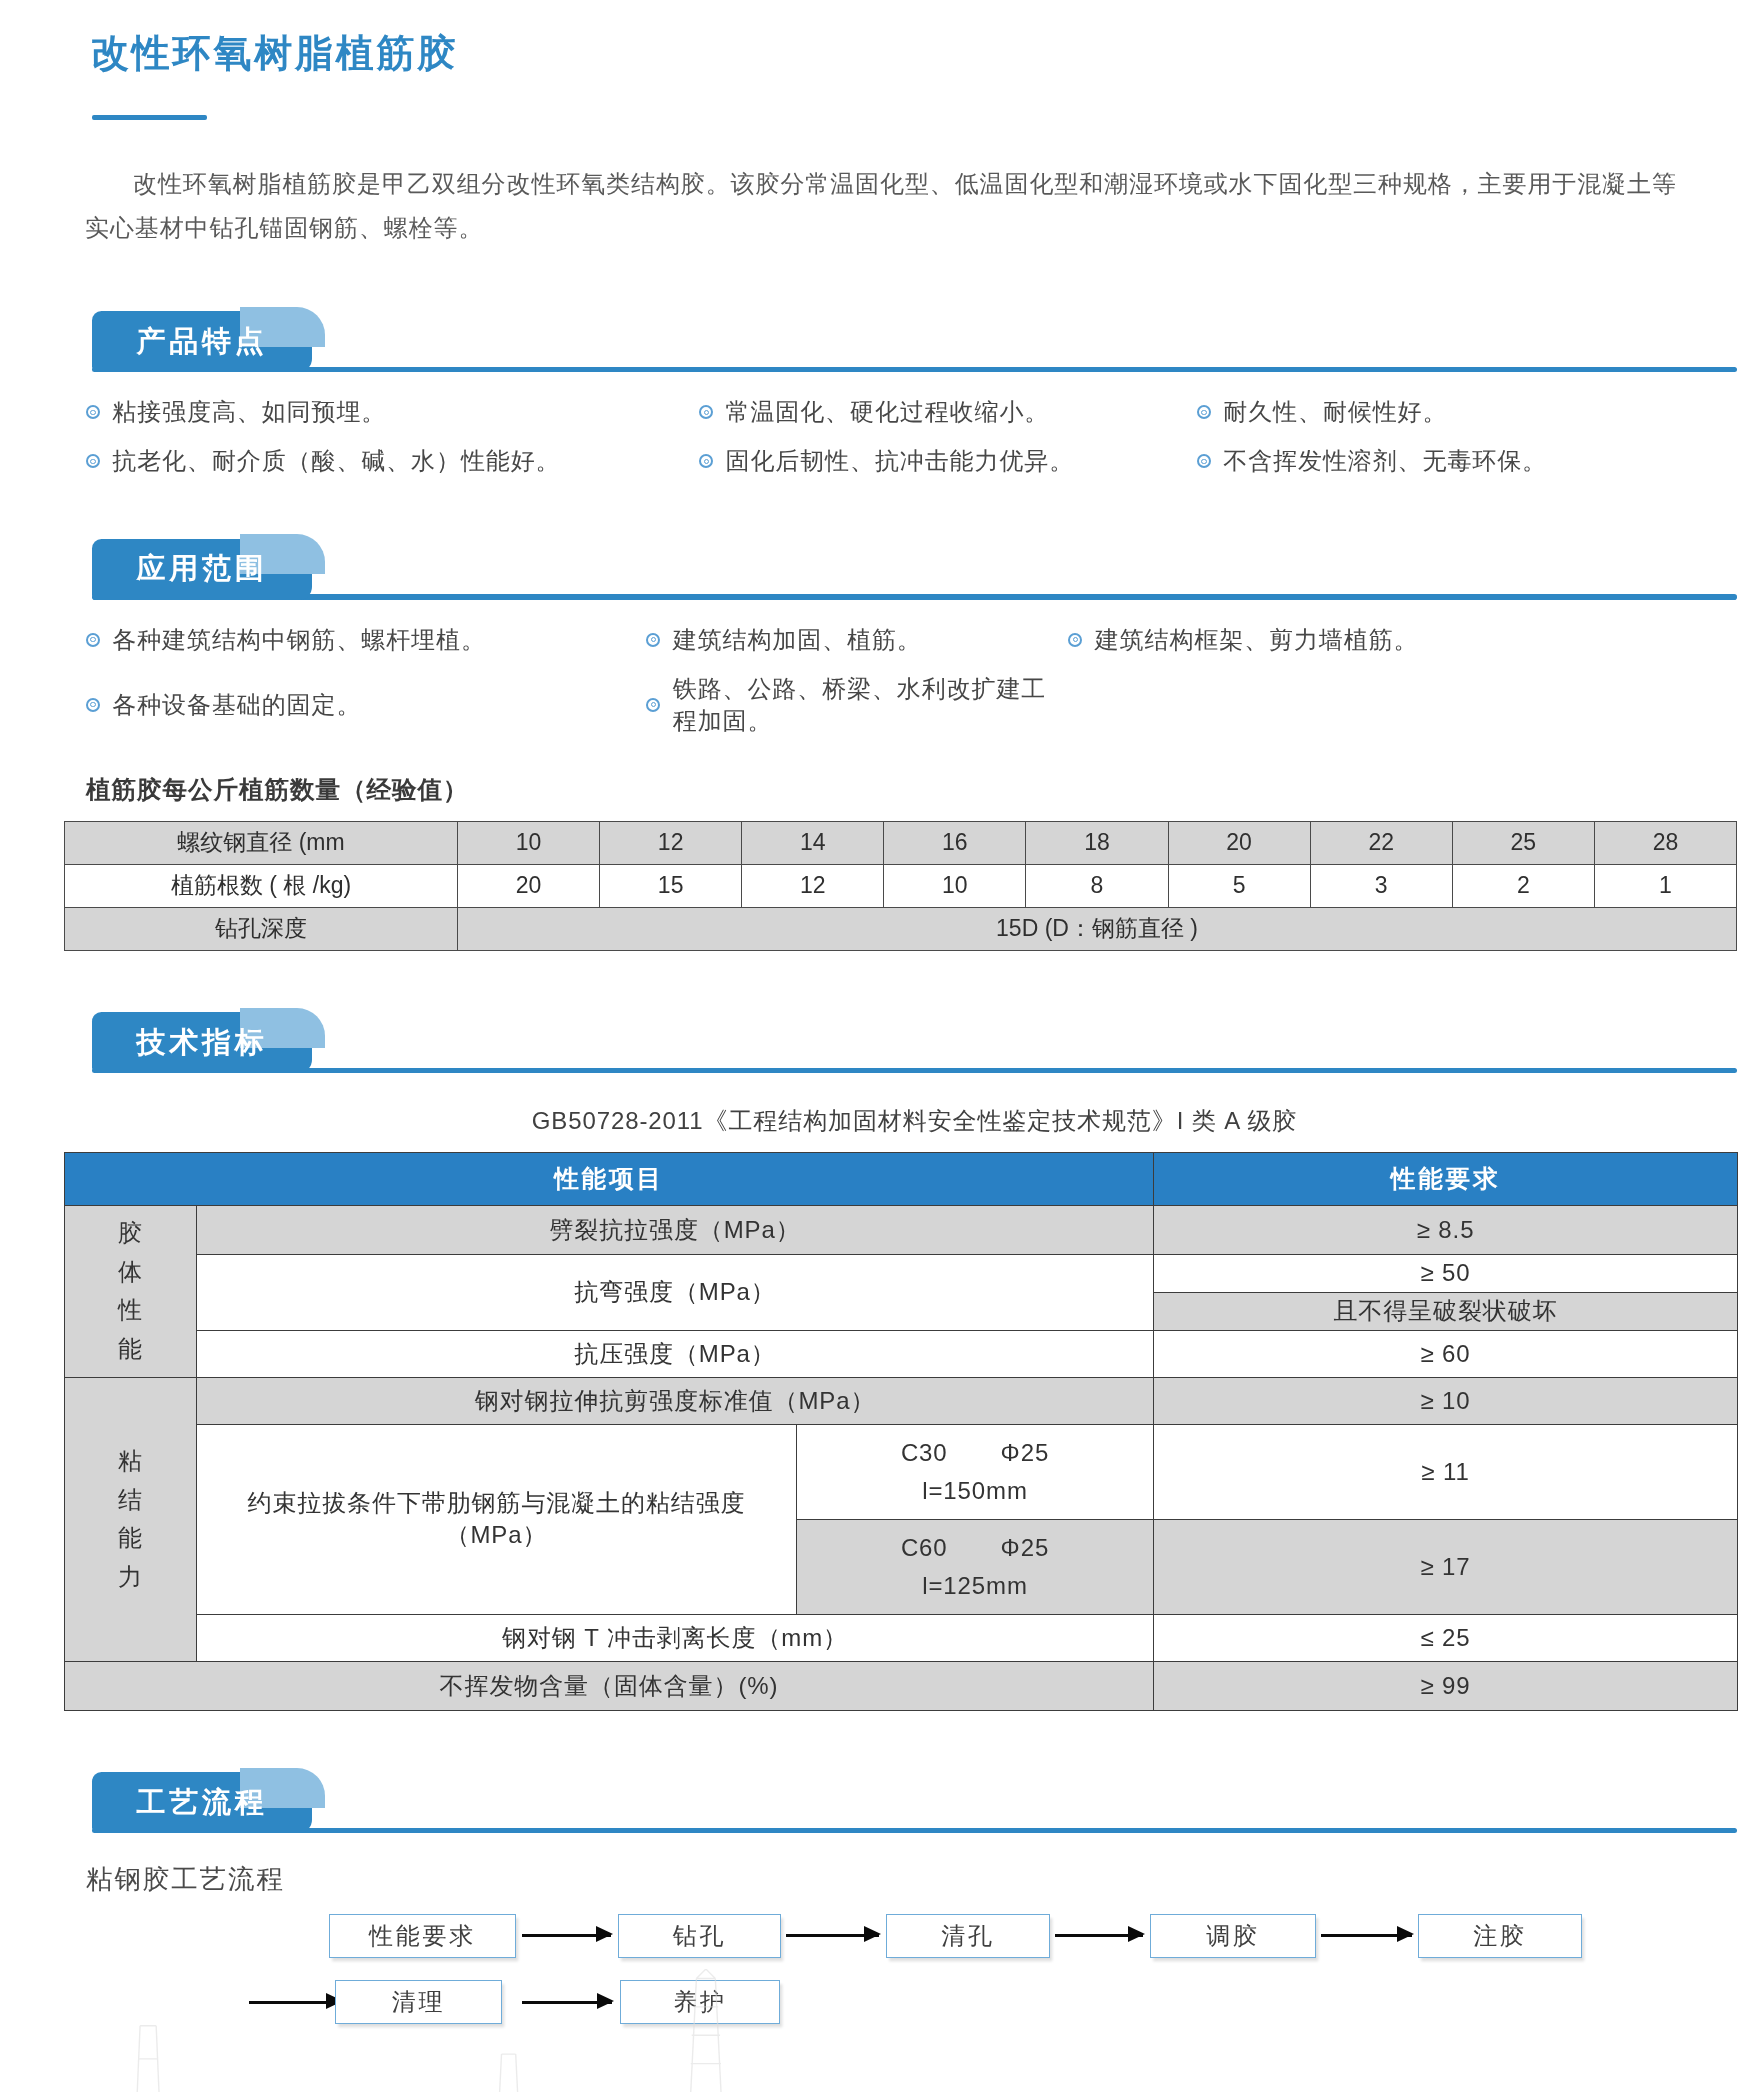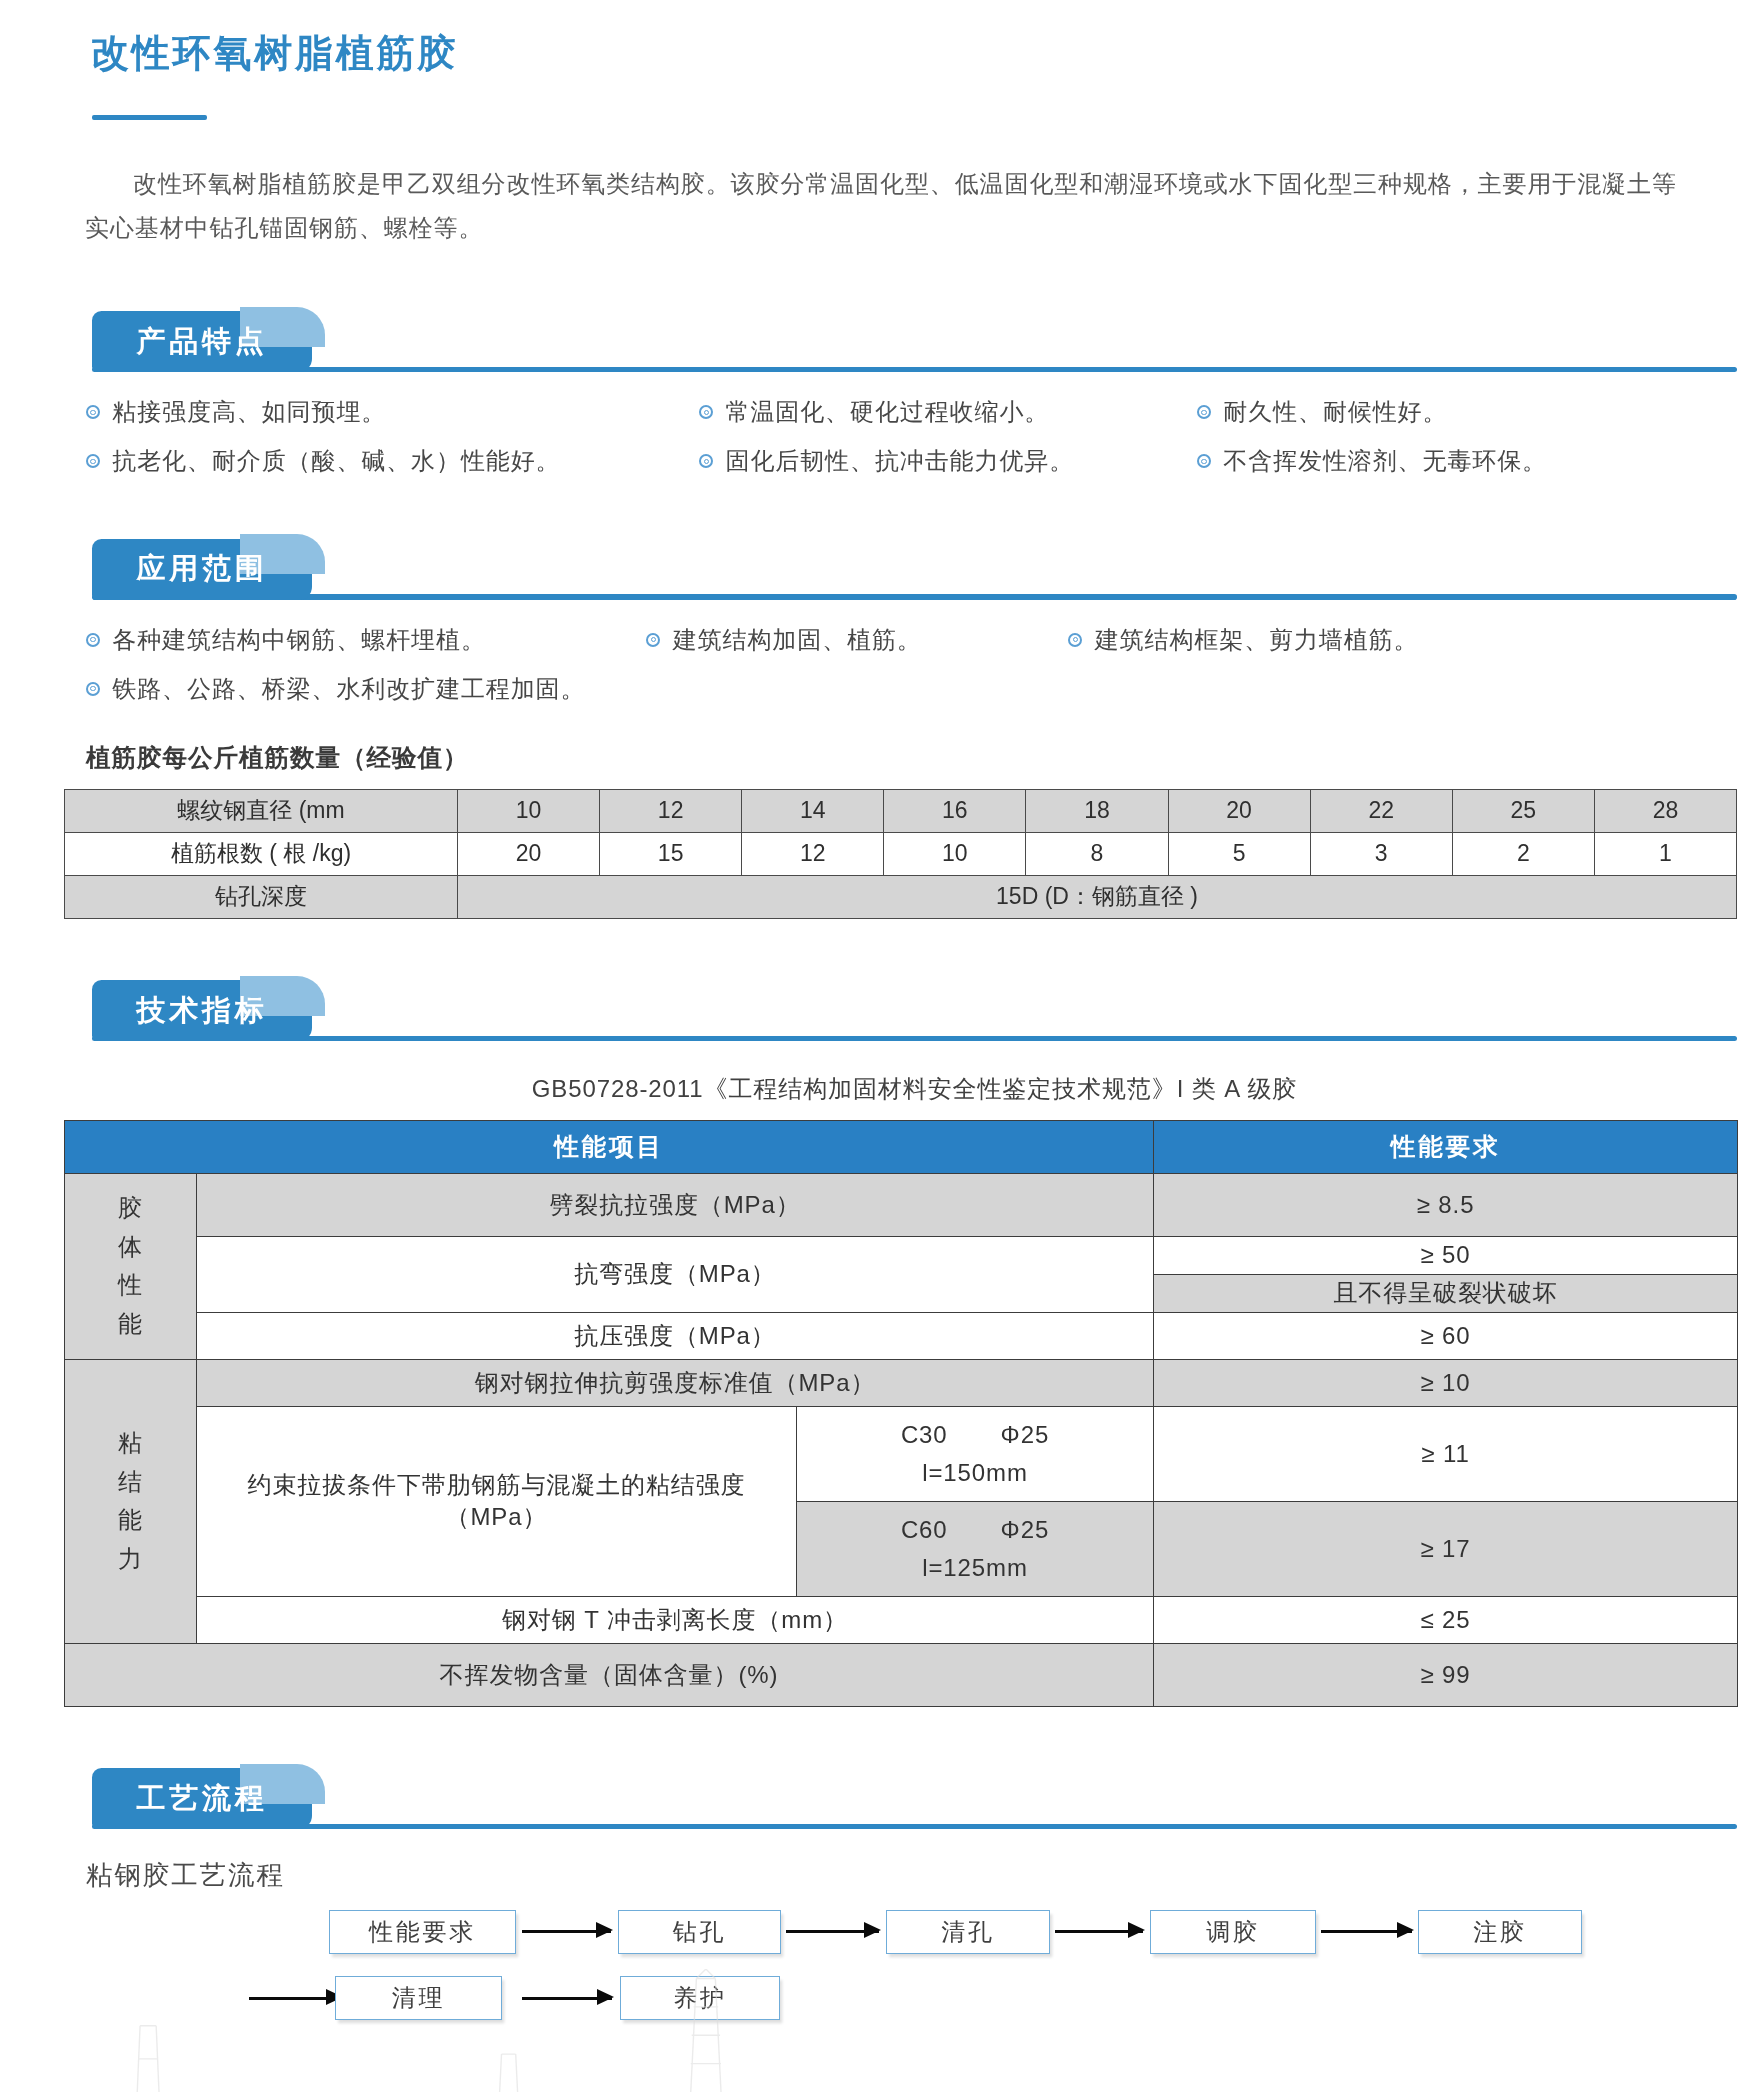--- a/index.html
+++ b/index.html
@@ -97,21 +97,21 @@
     font-size:24px; color:#333333; table-layout:fixed;
   }
   .t2 th {
     background:#2980C4; color:#ffffff;
     font-size:24.6px; font-weight:bold; height:53px;
     border:1.9px solid #3c3c3c; letter-spacing:2.8px;
   }
   .t2 td { border:1.9px solid #3c3c3c; text-align:center; padding:0 5.7px; letter-spacing:0.9px; }
   .t2 td.gray { background:#d5d5d5; }
   .t2 td.grp { background:#d5d5d5; word-break:break-all; padding:0 42px; line-height:1.6; }
-  .t2 .h52 td.rowh { height:63px; }
+  .t2 .h52 td.rowh { height:49px; }
   .t2 .h40 td.rowh { height:38px; }
   .t2 .h50 td.rowh { height:47px; }
   .t2 .h90 td.rowh { height:95px; }
   .t2 .subline { line-height:38px; }
   .t2 .dia { margin-left:53px; }
   
   .process-sub {
     margin:30px 0 0 86px;
     font-size:26.5px; color:#4a4a4a; letter-spacing:1.9px;
   }
@@ -189,20 +189,24 @@
       <span class="ring"></span>
       <span>各种建筑结构中钢筋、螺杆埋植。</span>
     </div>
   <div class="bullet">
       <span class="ring"></span>
       <span>建筑结构加固、植筋。</span>
     </div>
   <div class="bullet">
       <span class="ring"></span>
       <span>建筑结构框架、剪力墙植筋。</span>
+    </div>
+  <div class="bullet">
+      <span class="ring"></span>
+      <span>各种设备基础的固定。</span>
     </div>
   <div class="bullet">
       <span class="ring"></span>
       <span>铁路、公路、桥梁、水利改扩建工程加固。</span>
     </div>
 </div>
 
 <div class="tbl-caption">植筋胶每公斤植筋数量（经验值）</div>
 <table class="t1">
   <colgroup>

